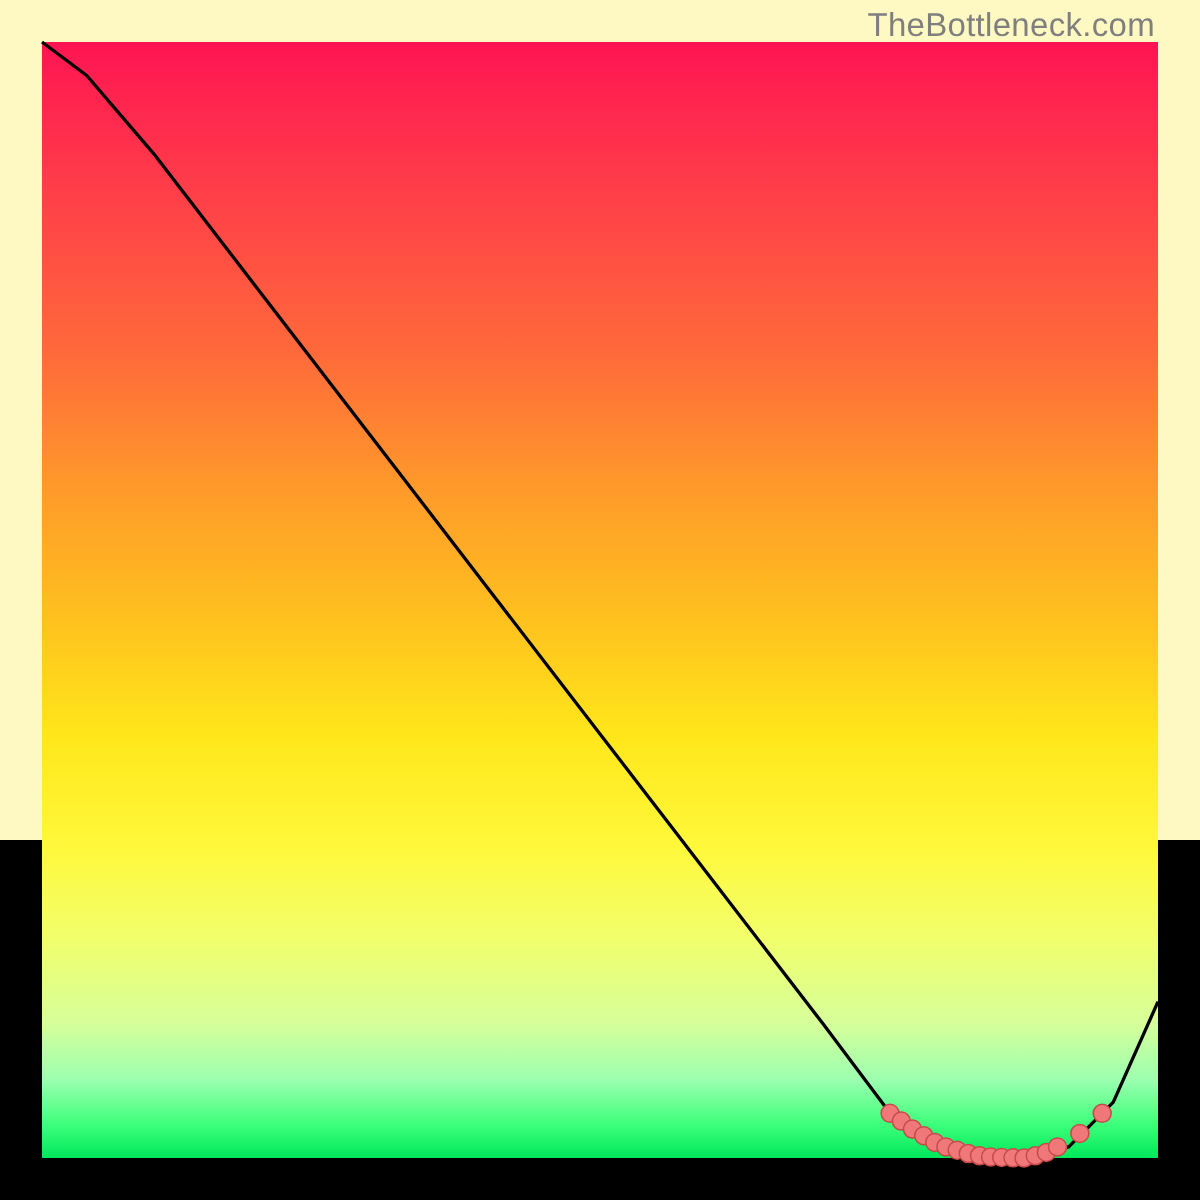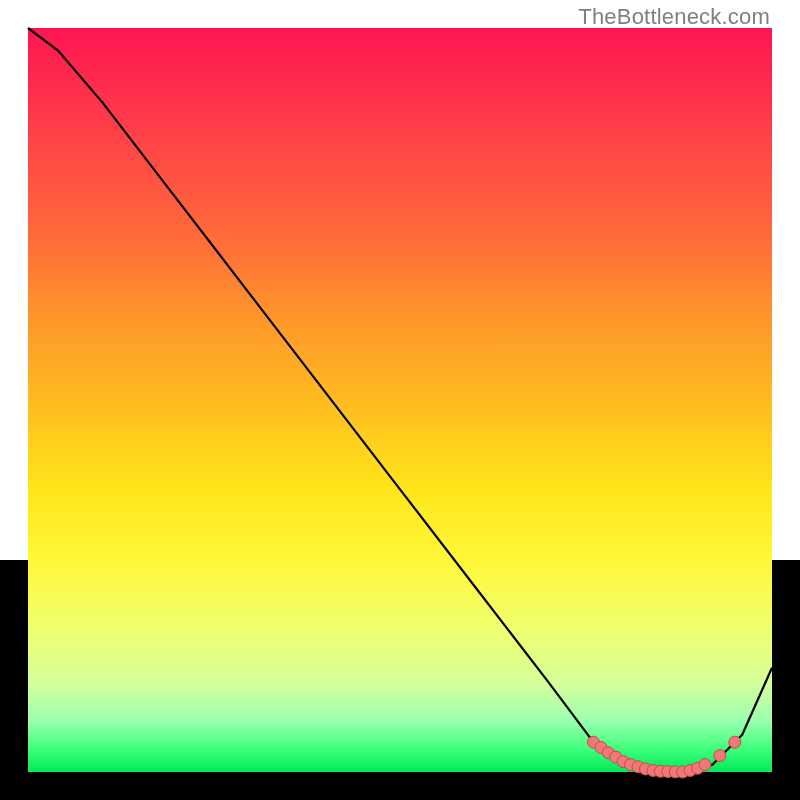--- a/index.html
+++ b/index.html
@@ -8,21 +8,21 @@
     width: 800px;
     height: 800px;
     background: #000;
     font-family: Arial, Helvetica, sans-serif;
     overflow: hidden;
   }
   .frame {
     position: relative;
     width: 800px;
     height: 560px;
-    background: #ffffff;
+    background: #fef9c3;
   }
   .plot {
     position: absolute;
     left: 28px;
     top: 28px;
     width: 744px;
     height: 744px;
     
     background: linear-gradient(
       to bottom,

